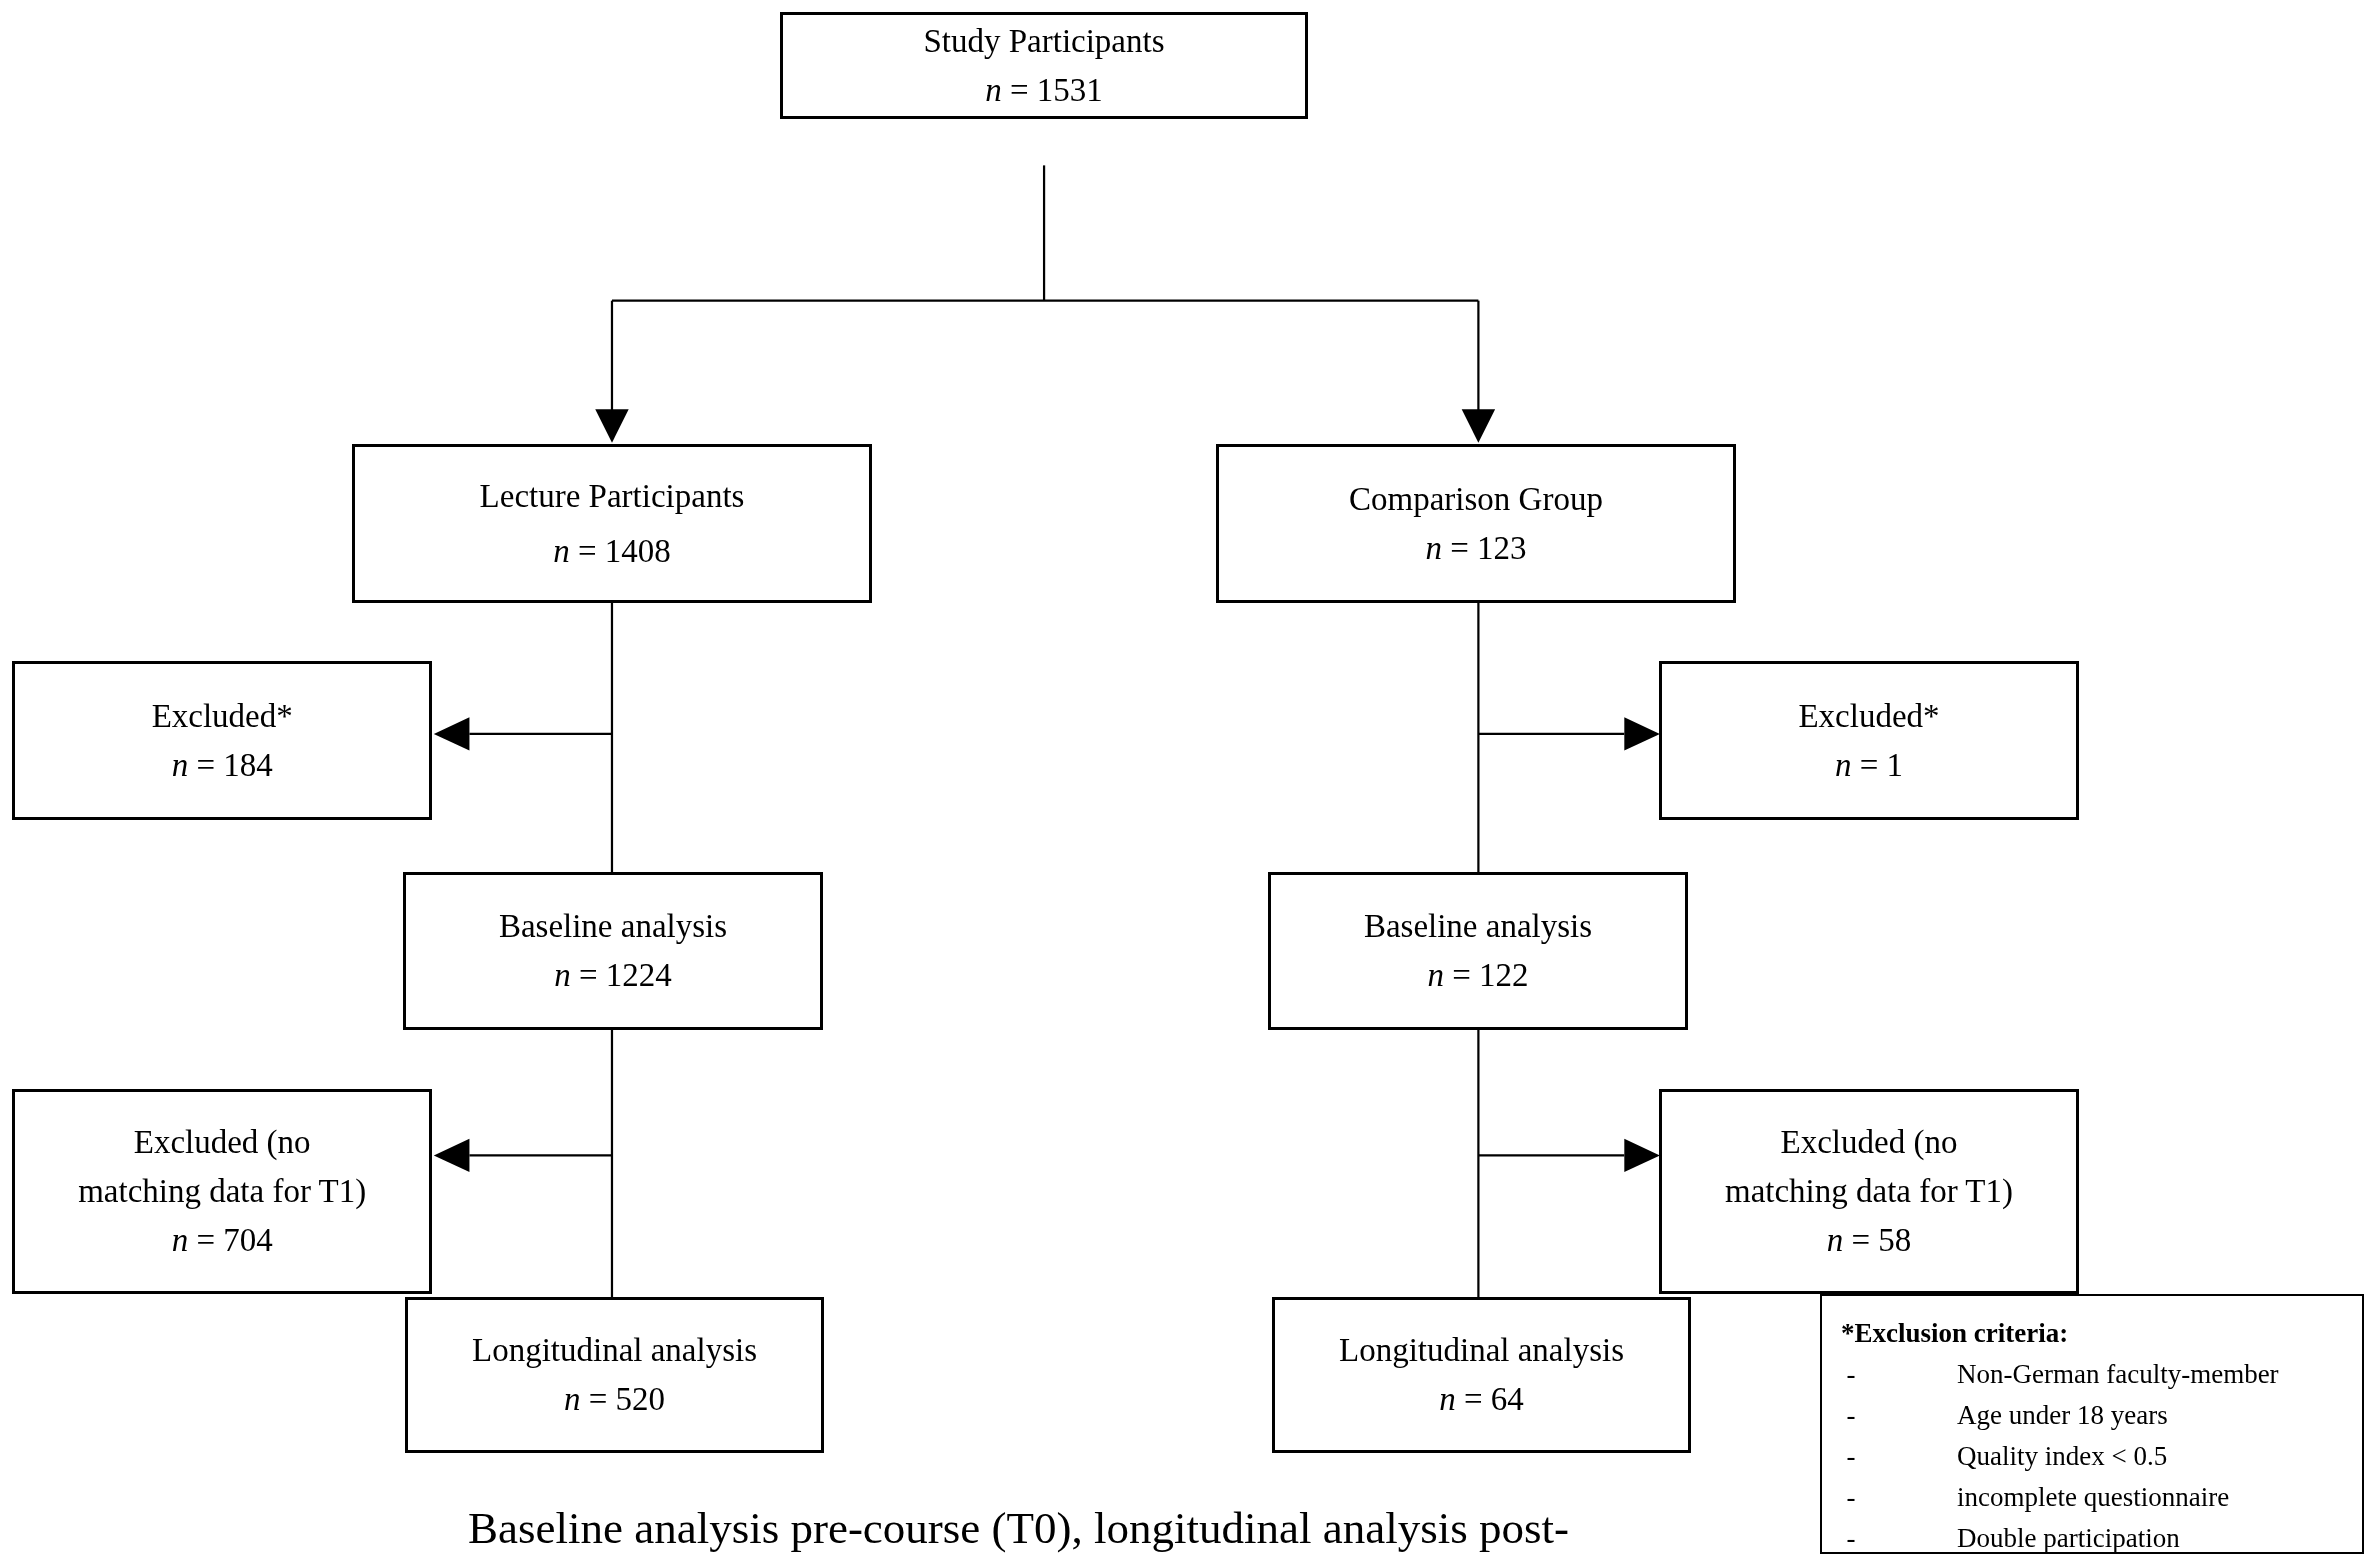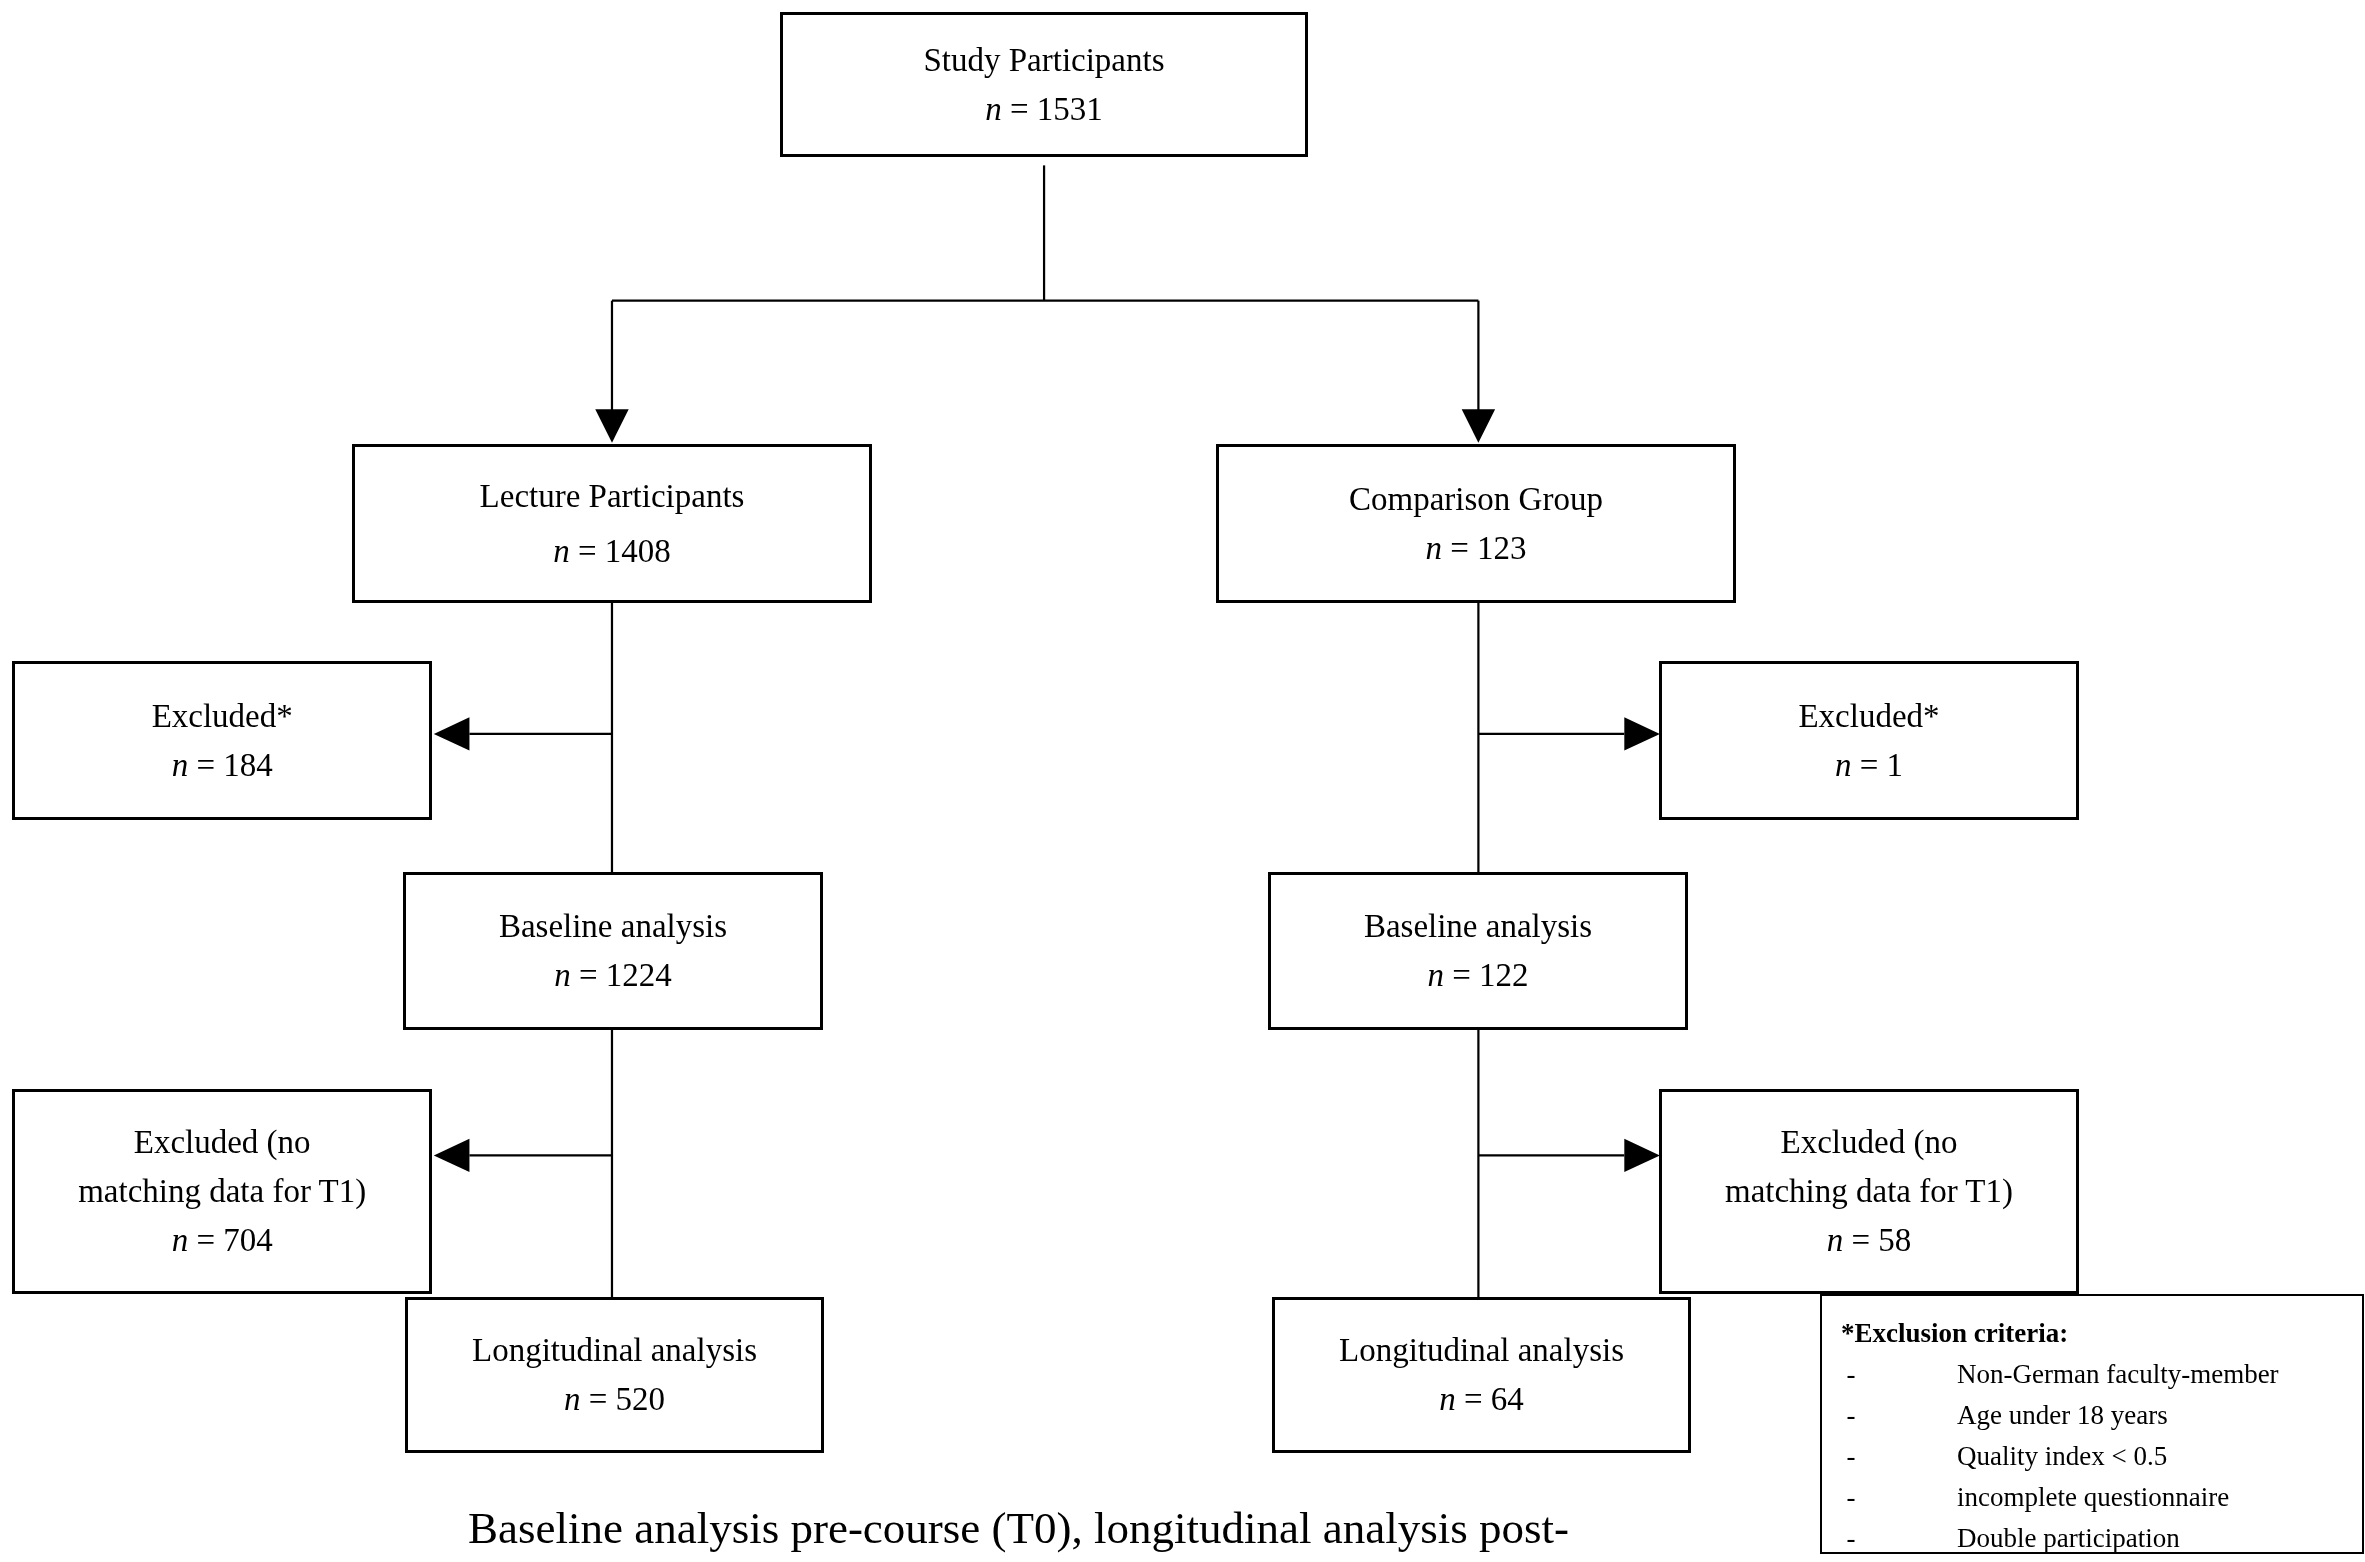--- a/index.html
+++ b/index.html
@@ -48,21 +48,21 @@
     <polygon class="arrowhead" points="843,1288 843,1348 779,1318"></polygon>
     <line class="connector" x1="2655" y1="1318" x2="2917" y2="1318"></line>
     <polygon class="arrowhead" points="2917,1288 2917,1348 2981,1318"></polygon>
 
     <line class="connector" x1="1099" y1="2075" x2="843" y2="2075"></line>
     <polygon class="arrowhead" points="843,2045 843,2105 779,2075"></polygon>
     <line class="connector" x1="2655" y1="2075" x2="2917" y2="2075"></line>
     <polygon class="arrowhead" points="2917,2045 2917,2105 2981,2075"></polygon>
   </svg>
 
-  <div class="node" style="left:780px;top:12.2px;width:528px;height:145px;">
+  <div class="node" style="left:780px;top:12.2px;width:528px;height:107px;">
     <div class="label">
         <div>Study Participants</div>
       </div>
     <div class="nline"><span class="it">n</span> <span>= 1531</span></div>
   </div>
 
   <div class="node" style="left:352px;top:444px;width:520px;height:159px;gap:6px;">
     <div class="label">
         <div>Lecture Participants</div>
       </div>

